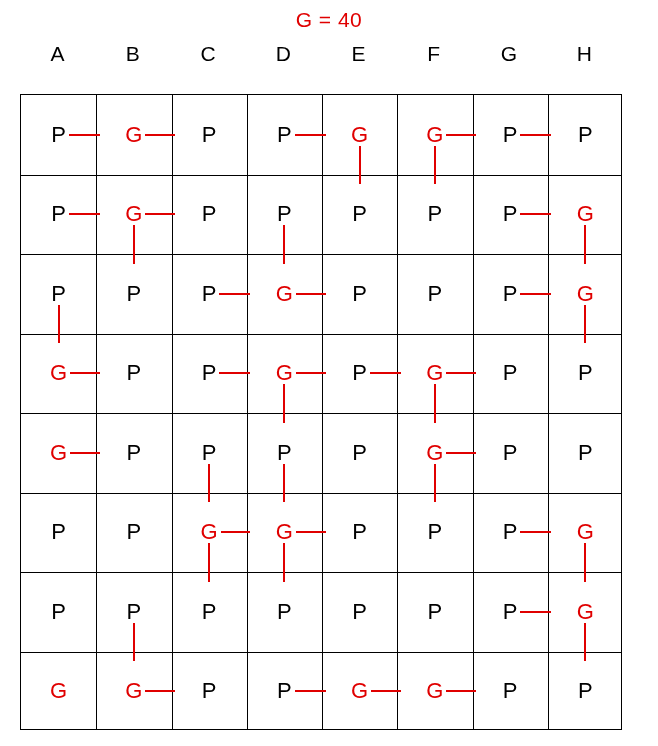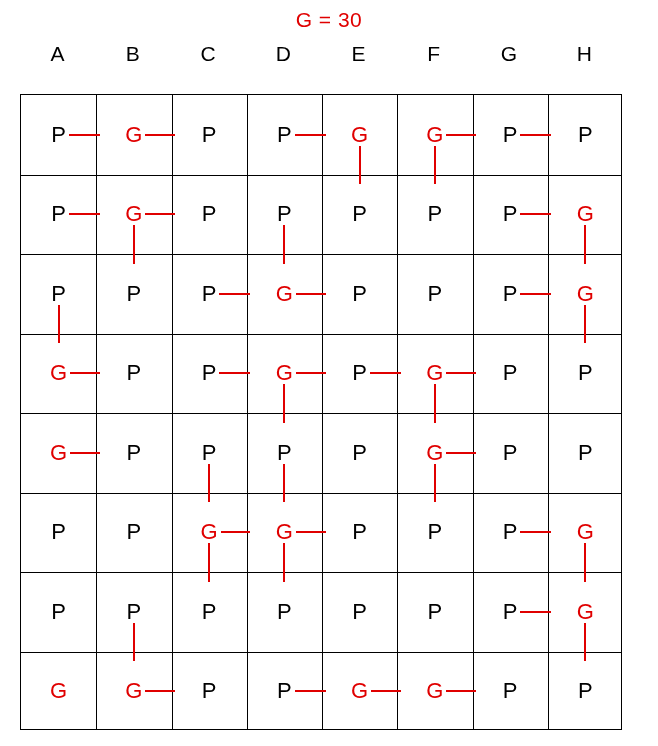--- a/index.html
+++ b/index.html
@@ -90,21 +90,21 @@
     width: 42px;
   }
   .conn.v {
     width: 2px;
     height: 44px;
   }
 </style>
 </head>
 <body>
 
-<div id="title">G = 30</div>
+<div id="title">G = 40</div>
 
 <div id="col-headers">
     <div class="col-head" style="left: 0px;">A</div>
     <div class="col-head" style="left: 75.25px;">B</div>
     <div class="col-head" style="left: 150.5px;">C</div>
     <div class="col-head" style="left: 225.75px;">D</div>
     <div class="col-head" style="left: 301px;">E</div>
     <div class="col-head" style="left: 376.25px;">F</div>
     <div class="col-head" style="left: 451.5px;">G</div>
     <div class="col-head" style="left: 526.75px;">H</div>

